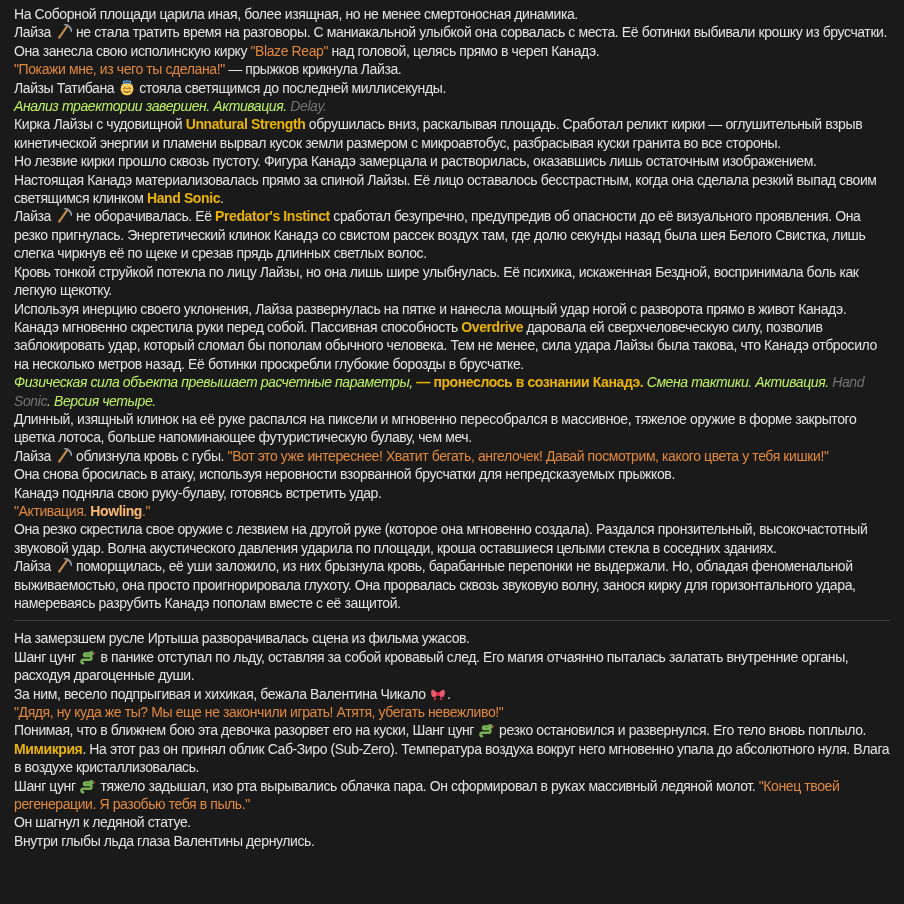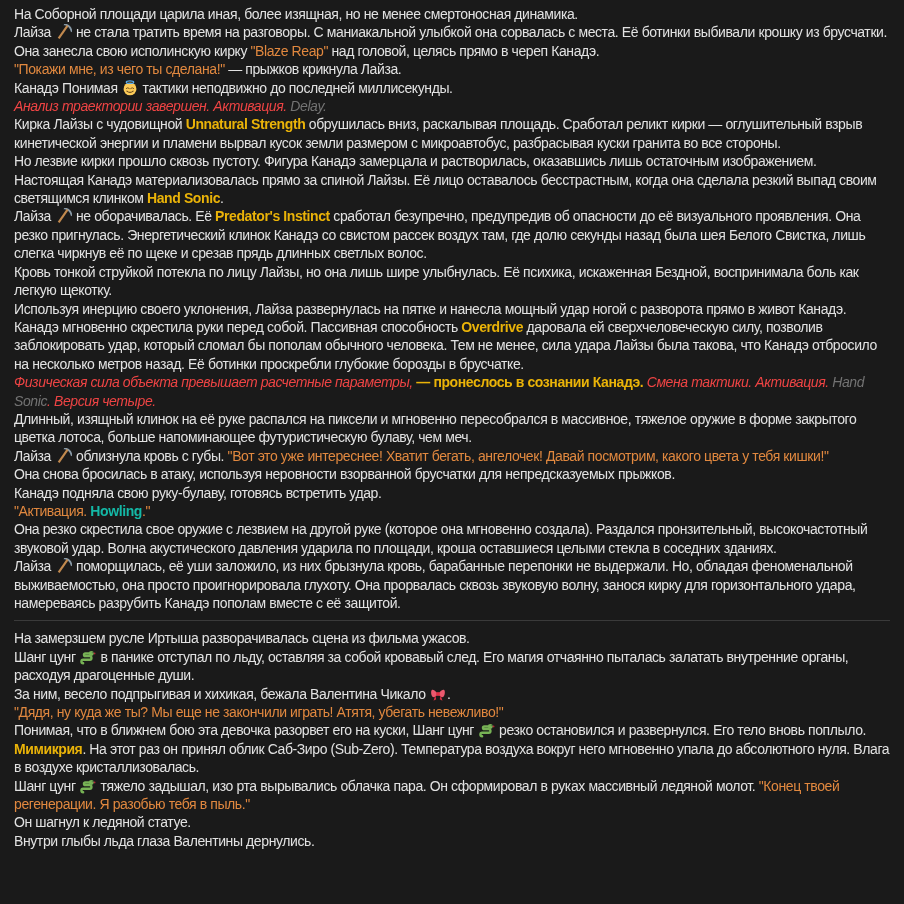--- a/index.html
+++ b/index.html
@@ -7,45 +7,45 @@
     width:904px;height:904px;box-sizing:border-box;overflow:hidden;
     background:#1a1a1a;color:#e2e2e2;
     font-family:"Liberation Sans",sans-serif;
     font-size:14px;line-height:18.4px;letter-spacing:-0.4px;
     padding:5px 14px 0 14px;
   }
   p{margin:0;}
   .seg-n{color:#e2e2e2;}
   .seg-b{color:#eab308;font-weight:700;}
   .seg-q{color:#e1883f;}
-  .seg-qb{color:#14b8a6;font-weight:700;}
-  .seg-i{color:#ef4444;font-style:italic;}
+  .seg-qb{color:#fdba74;font-weight:700;}
+  .seg-i{color:#bef264;font-style:italic;}
   .seg-ib{color:#737373;font-style:italic;font-weight:400;}
   .divider{border:none;border-top:1px solid #3a3a3a;margin:8px 0;}
   .emoji{display:inline-block;width:16px;height:16px;vertical-align:-3px;margin:0 1px;}
 </style>
 </head>
 <body>
 
 <div class="page">
   <div class="message">
       <p><span class="seg-n">На Соборной площади царила иная, более изящная, но не менее смертоносная динамика.</span></p>
       <p><span class="seg-n">Лайза </span><span class="emoji"><svg viewBox="0 0 36 36">
             <path d="M33 17C32 9 25 3 17 3l2-4c11 1 18 9 18 20z" fill="#8899a6"></path>
             <path d="M28 5 L8 34 l-4-3 L24 2z" fill="#c1894e"></path>
           </svg></span><span class="seg-n"> не стала тратить время на разговоры. С маниакальной улыбкой она сорвалась с места. Её ботинки выбивали крошку из брусчатки.</span></p>
       <p><span class="seg-n">Она занесла свою исполинскую кирку </span><span class="seg-q">"Blaze Reap"</span><span class="seg-n"> над головой, целясь прямо в череп Канадэ.</span></p>
       <p><span class="seg-q">"Покажи мне, из чего ты сделана!"</span><span class="seg-n"> — прыжков крикнула Лайза.</span></p>
-      <p><span class="seg-n">Канадэ Понимая </span><span class="emoji"><svg viewBox="0 0 36 36">
+      <p><span class="seg-n">Лайзы Татибана </span><span class="emoji"><svg viewBox="0 0 36 36">
             <circle cx="18" cy="20" r="14.5" fill="#fdcb58"></circle>
             <ellipse cx="18" cy="5" rx="8.5" ry="3" fill="none" stroke="#5dadec" stroke-width="2.5"></ellipse>
             <path d="M9.5 19 q3.5 -3.5 7 0" stroke="#65471b" stroke-width="2" fill="none" stroke-linecap="round"></path>
             <path d="M19.5 19 q3.5 -3.5 7 0" stroke="#65471b" stroke-width="2" fill="none" stroke-linecap="round"></path>
             <path d="M11 25 q7 6 14 0" stroke="#65471b" stroke-width="2.5" fill="none" stroke-linecap="round"></path>
-          </svg></span><span class="seg-n"> тактики неподвижно до последней миллисекунды.</span></p>
+          </svg></span><span class="seg-n"> стояла светящимся до последней миллисекунды.</span></p>
       <p><span class="seg-i">Анализ траектории завершен. Активация. </span><span class="seg-ib">Delay.</span></p>
       <p><span class="seg-n">Кирка Лайзы с чудовищной </span><span class="seg-b">Unnatural Strength</span><span class="seg-n"> обрушилась вниз, раскалывая площадь. Сработал реликт кирки — оглушительный взрыв кинетической энергии и пламени вырвал кусок земли размером с микроавтобус, разбрасывая куски гранита во все стороны.</span></p>
       <p><span class="seg-n">Но лезвие кирки прошло сквозь пустоту. Фигура Канадэ замерцала и растворилась, оказавшись лишь остаточным изображением.</span></p>
       <p><span class="seg-n">Настоящая Канадэ материализовалась прямо за спиной Лайзы. Её лицо оставалось бесстрастным, когда она сделала резкий выпад своим светящимся клинком </span><span class="seg-b">Hand Sonic</span><span class="seg-n">.</span></p>
       <p><span class="seg-n">Лайза </span><span class="emoji"><svg viewBox="0 0 36 36">
             <path d="M33 17C32 9 25 3 17 3l2-4c11 1 18 9 18 20z" fill="#8899a6"></path>
             <path d="M28 5 L8 34 l-4-3 L24 2z" fill="#c1894e"></path>
           </svg></span><span class="seg-n"> не оборачивалась. Её </span><span class="seg-b">Predator's Instinct</span><span class="seg-n"> сработал безупречно, предупредив об опасности до её визуального проявления. Она резко пригнулась. Энергетический клинок Канадэ со свистом рассек воздух там, где долю секунды назад была шея Белого Свистка, лишь слегка чиркнув её по щеке и срезав прядь длинных светлых волос.</span></p>
       <p><span class="seg-n">Кровь тонкой струйкой потекла по лицу Лайзы, но она лишь шире улыбнулась. Её психика, искаженная Бездной, воспринимала боль как легкую щекотку.</span></p>
       <p><span class="seg-n">Используя инерцию своего уклонения, Лайза развернулась на пятке и нанесла мощный удар ногой с разворота прямо в живот Канадэ.</span></p>

